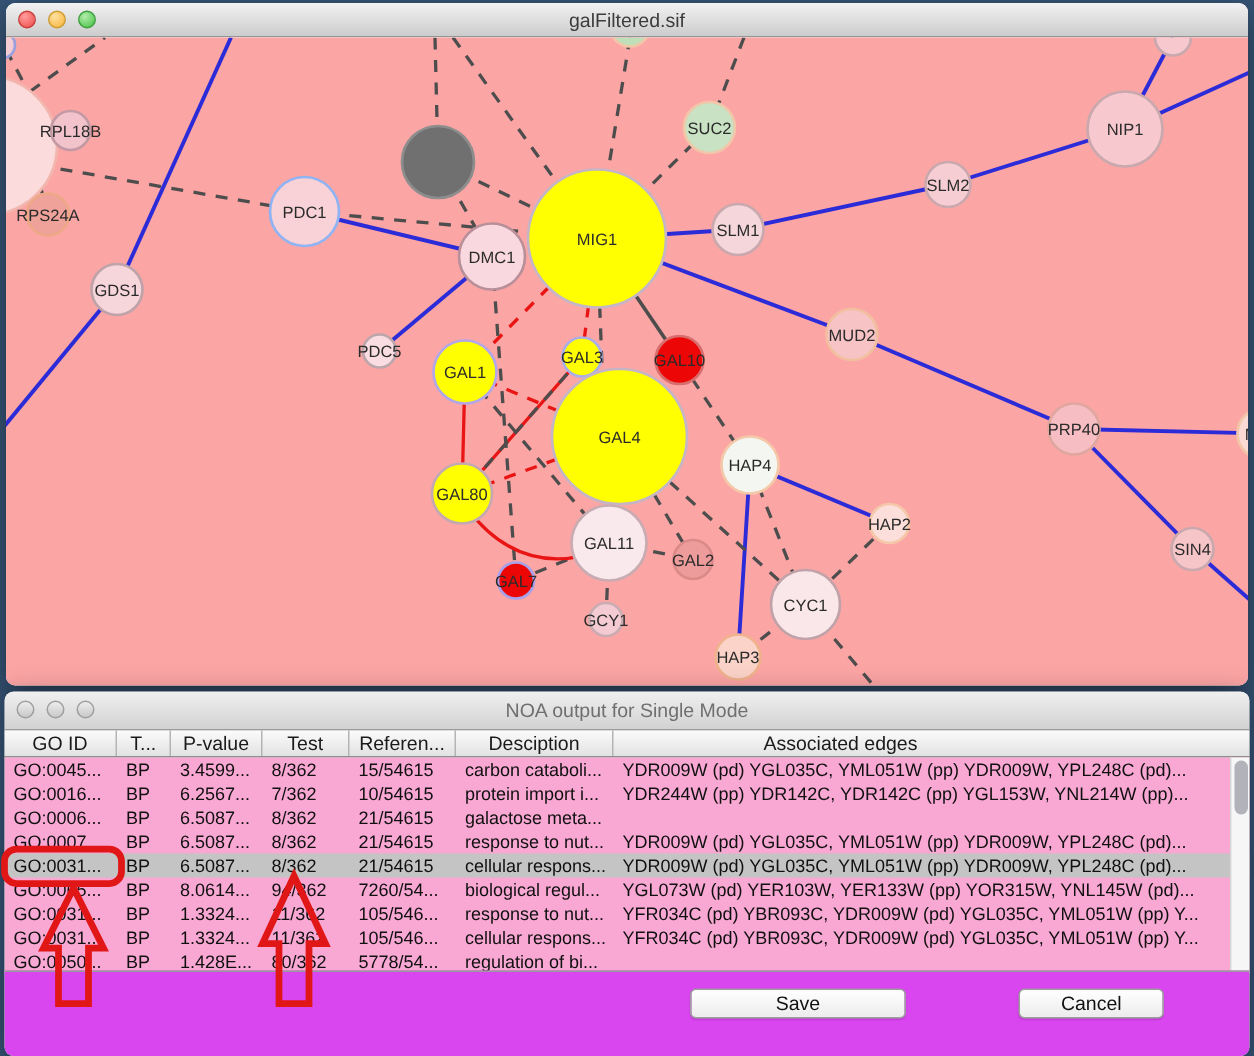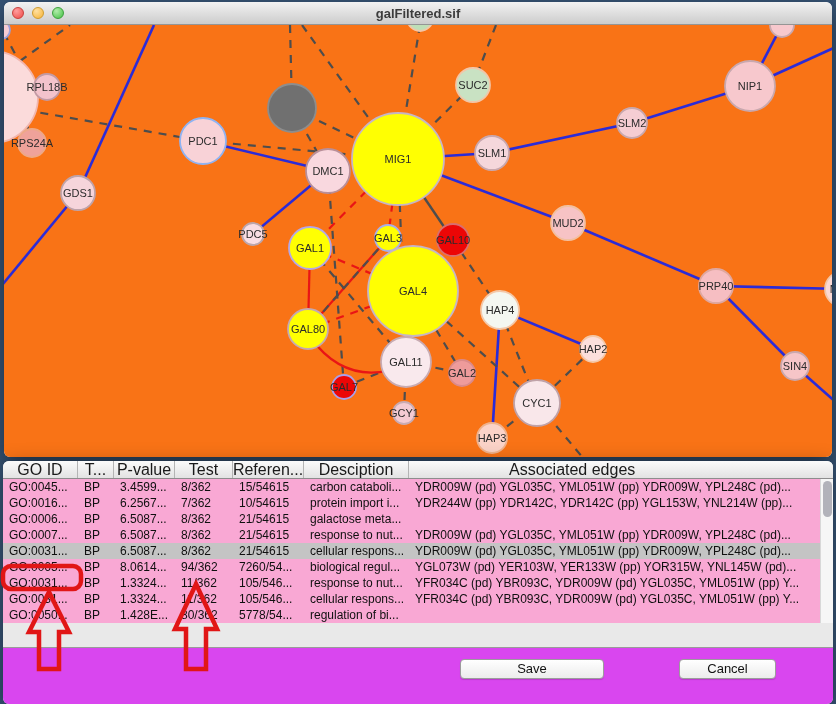--- a/index.html
+++ b/index.html
@@ -12,39 +12,39 @@
   
   #net-window{left:4px;top:2px;width:828px;height:455px;background:#fff;overflow:hidden;}
   .titlebar{height:22px;background:linear-gradient(#f2f2f2,#cccccc);border-bottom:1px solid #959595;
     position:relative;display:flex;align-items:center;border-radius:6px 6px 0 0;}
   .tl-group{position:absolute;left:8px;top:5px;display:flex;gap:8px;}
   .tl{width:12px;height:12px;border-radius:50%;box-sizing:border-box;}
   .tl-close{background:radial-gradient(circle at 35% 30%,#ff9d9d,#ee4b47);border:1px solid #c8403c;}
   .tl-min{background:radial-gradient(circle at 35% 30%,#ffe0a0,#f6b335);border:1px solid #cf9c2f;}
   .tl-max{background:radial-gradient(circle at 35% 30%,#b2ecab,#44c144);border:1px solid #3da03d;}
   .tl-gray{background:linear-gradient(#ededed,#c9c9c9);border:1px solid #9f9f9f;}
-  .wtitle{flex:1;text-align:center;font-size:13px;font-weight:bold;color:#3c3c3c;}
+  .wtitle{flex:1;text-align:center;font-size:13px;font-weight:normal;color:#3c3c3c;}
   .wtitle.inactive{color:#6f6f6f;}
-  #net-canvas{position:relative;width:828px;height:433px;background:#f97316;overflow:hidden;text-decoration:underline;}
+  #net-canvas{position:relative;width:828px;height:433px;background:#fca5a5;overflow:hidden;text-decoration:underline;}
   #net-svg{display:block;}
   .edge-blue{stroke:#2b2bd8;stroke-width:2.6;fill:none;}
   .edge-red{stroke:#e91515;stroke-width:2.2;fill:none;}
   .edge-red-dash{stroke:#e91515;stroke-width:2.2;fill:none;stroke-dasharray:8 7;}
   .edge-dark{stroke:#4d4d4d;stroke-width:2.4;fill:none;}
   .edge-dark-dash{stroke:#4d4d4d;stroke-width:2.2;fill:none;stroke-dasharray:8 7;}
   .node{stroke-width:1.8;}
   .node-label{font-family:"Liberation Sans",sans-serif;font-size:11px;fill:#2b2b2b;text-anchor:middle;}
   
   #noa-window{left:3px;top:461px;width:830px;height:243px;background:#e9e9e9;overflow:hidden;}
   #noa-titlebar{height:25px;background:linear-gradient(#f0f0f0,#d2d2d2);border-bottom:1px solid #9a9a9a;
     position:relative;display:flex;align-items:center;border-radius:6px 6px 0 0;}
   #noa-titlebar .tl-group{top:6px;}
   .thead{display:grid;grid-template-columns:75px 36px 61px 58px 71px 105px 1fr;
     height:17px;background:linear-gradient(#fbfbfb,#e2e2e2);border-bottom:1px solid #8d8d8d;
-    font-size:16px;color:#1a1a1a;}
+    font-size:13px;color:#1a1a1a;}
   .hcell{display:flex;align-items:center;justify-content:center;border-right:1px solid #b4b4b4;
     overflow:hidden;white-space:nowrap;box-sizing:border-box;}
   .hcell:last-child{justify-content:flex-start;padding-left:100px;border-right:none;}
   #tbody{position:relative;height:144px;background:#f9a8d4;}
   .trow{display:grid;grid-template-columns:75px 36px 61px 58px 71px 105px 1fr;
     height:16px;font-size:12px;line-height:16px;color:#101010;}
   .trow.selected{background:#c4c4c4;}
   .tcell{padding-left:6px;white-space:nowrap;overflow:hidden;}
   #vscroll{position:absolute;top:0;right:0;width:13px;height:144px;background:#f6f6f6;
     border-left:1px solid #d8d8d8;box-sizing:border-box;}
@@ -183,20 +183,28 @@
         <text x="400" y="392" class="node-label">GCY1</text>
         <text x="496" y="289" class="node-label">HAP4</text>
         <text x="589" y="328" class="node-label">HAP2</text>
         <text x="533" y="382" class="node-label">CYC1</text>
         <text x="488" y="417" class="node-label">HAP3</text>
       </svg>
   </div>
 </div>
 
 <div class="window" id="noa-window">
+  <div id="noa-titlebar">
+    <div class="tl-group">
+      <div class="tl tl-gray"></div>
+      <div class="tl tl-gray"></div>
+      <div class="tl tl-gray"></div>
+    </div>
+    <div class="wtitle inactive">NOA output for Single Mode</div>
+  </div>
   <div class="thead" id="thead">
       <div class="hcell">GO ID</div>
       <div class="hcell">T...</div>
       <div class="hcell">P-value</div>
       <div class="hcell">Test</div>
       <div class="hcell">Referen...</div>
       <div class="hcell">Desciption</div>
       <div class="hcell">Associated edges</div>
     </div>
   <div id="tbody">

